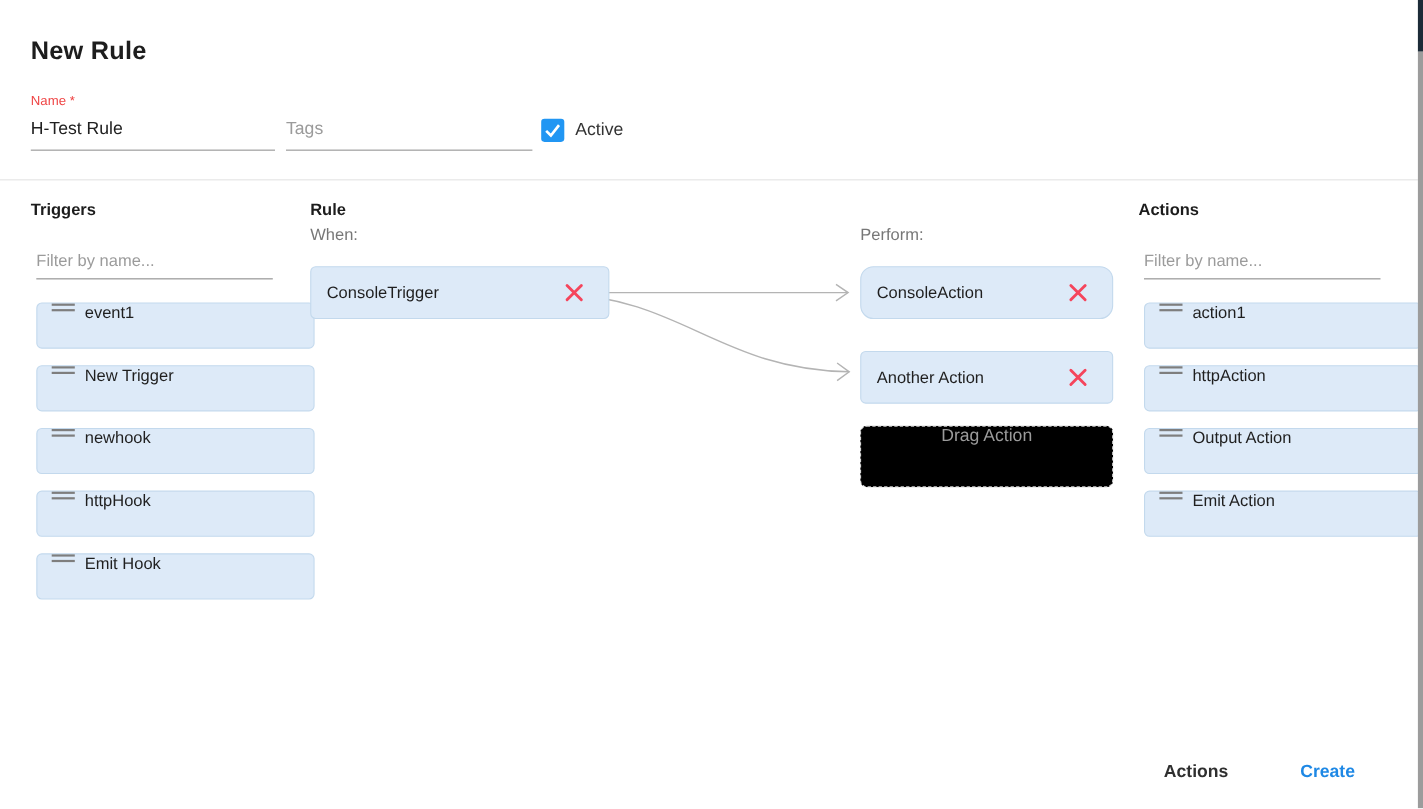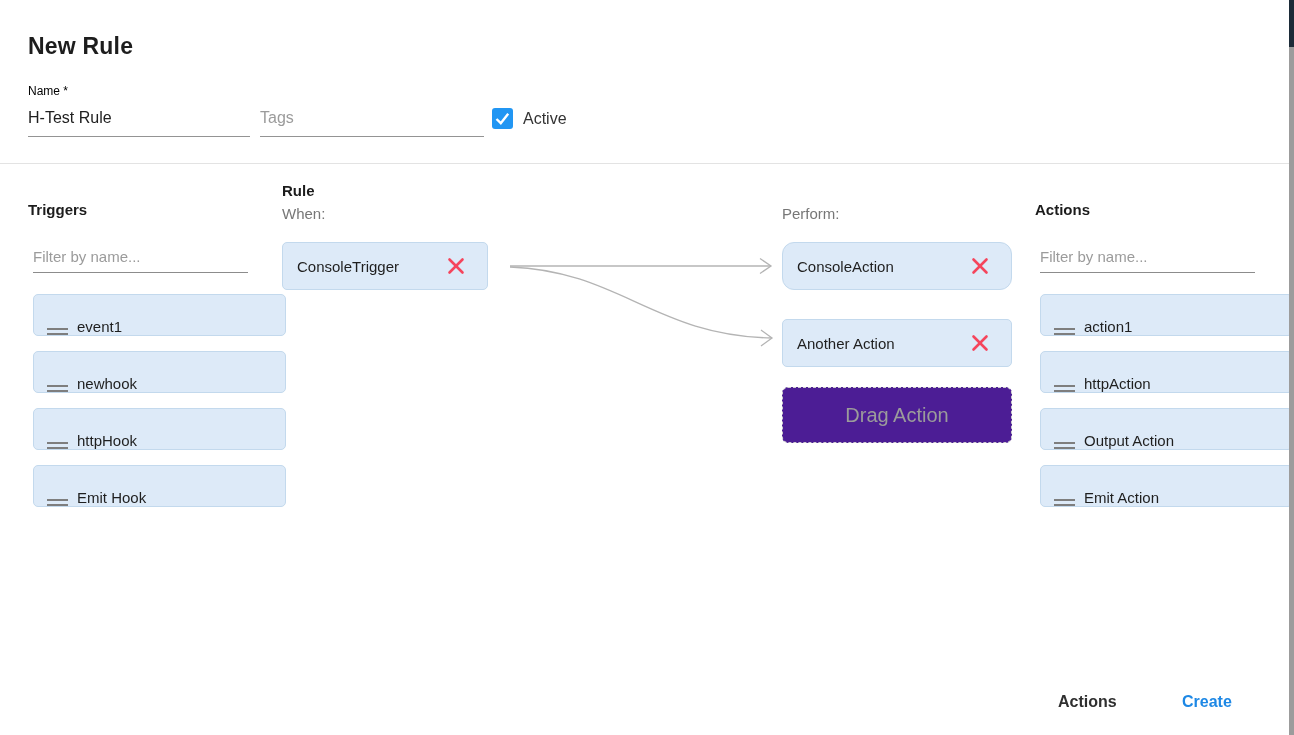--- a/index.html
+++ b/index.html
@@ -18,21 +18,21 @@
   
   .edge-header { position:absolute; right:0; top:0; width:5px; height:47px; background:#1c2b38; }
   .edge-body   { position:absolute; right:0; top:47px; width:5px; height:688px; background:#9c9c9c; }
 
   
   .dialog-title {
     position:absolute; left:28px; top:33px;
     font-size:23px; font-weight:700; color:#1d1d1d; letter-spacing:.2px;
   }
   .field { position:absolute; top:84px; }
-  .field-label { font-size:12px; color:#000000; display:block; }
+  .field-label { font-size:12px; color:#ef4444; display:block; }
   .field input {
     display:block; width:100%; margin-top:6px;
     border:none; outline:none; background:transparent;
     border-bottom:1px solid #949494;
     font-family:inherit; font-size:16px; color:#202020;
     padding:5px 0 9px 0;
   }
   .field input::placeholder { color:#9b9b9b; opacity:1; }
   .field-name { left:28px; width:222px; }
   .field-tags { left:260px; width:224px; }
@@ -47,66 +47,66 @@
 
   .header-divider {
     position:absolute; left:0; top:163px; width:1289px; height:0;
     border-top:1px solid #e3e3e3;
   }
 
   
   .panel-heading { font-size:15px; font-weight:700; color:#1c1c1c; line-height:16px; }
   .sub-label { font-size:15px; color:#777777; line-height:16px; }
 
-  .side-panel { position:absolute; top:183px; width:222px;margin-top:19px; }
+  .side-panel { position:absolute; top:183px; width:222px; }
   .triggers-panel { left:28px; }
   .actions-panel  { left:1035px; }
 
   .filter-input {
     display:block; margin:26px 0 0 5px; width:215px;
     border:none; outline:none; background:transparent;
     border-bottom:1px solid #8c8c8c;
     font-family:inherit; font-size:15px; color:#0369a1;
     padding:4px 0 7px 0;
   }
   .filter-input::placeholder { color:#9b9b9b; opacity:1; }
 
   .drag-list { margin:21px 0 0 5px; }
   .drag-item {
     width:253px; height:42px; margin-bottom:15px;
     background:#ddeaf8; border:1px solid #c3d9ed; border-radius:5px;
-    display:flex; align-items:flex-end; padding-left:13px;
+    display:flex; align-items:flex-start; padding-left:13px;
     cursor:grab;
   }
   .drag-handle { width:21px; display:flex; flex-direction:column; gap:3px; }
   .drag-handle i { display:block; height:2px; background:#7e7e7e; }
   .drag-item .item-label { margin-left:9px; font-size:15px; color:#1f1f1f; }
 
   
   .rule-panel { position:absolute; left:282px; top:183px; width:230px; }
   .rule-panel .sub-label { position:absolute; left:0; top:23px; }
   .perform-group { position:absolute; left:782px; top:183px; width:230px; }
   .perform-group .sub-label { position:absolute; left:0; top:23px; }
 
   .flow-box {
-    position:absolute; left:0; width:206px; height:48px;
+    position:absolute; left:0; width:272px; height:48px;
     background:#ddeaf8; border:1px solid #c3d9ed; border-radius:5px;
     display:flex; align-items:center; justify-content:space-between;
     padding:0 21px 0 14px;
   }
   .flow-box .flow-label { font-size:15px; color:#1f1f1f; }
   .remove-btn { border:none; background:transparent; padding:0; cursor:pointer; line-height:0; }
   .rule-when-box { top:59px; }
   .perform-box-1 { top:59px; width:230px;border-radius:12px; }
   .perform-box-2 { top:136px; width:230px; }
   .drop-zone {
     position:absolute; left:0; top:204px; width:230px; height:56px;
-    border:1px dashed #cfcfcf; border-radius:6px; background:#4c1d95;
-    display:flex; align-items:center; justify-content:center;
-    font-size:20px; color:#9b9b9b;
+    border:1px dashed #cfcfcf; border-radius:6px; background:#000000;
+    display:flex; align-items:flex-start; justify-content:center;
+    font-size:16px; color:#9b9b9b;
   }
 
   .arrows-svg { position:absolute; left:0; top:0; pointer-events:none; }
 
   
   .footer-btn {
     position:absolute; top:685px;
     border:none; background:transparent; cursor:pointer;
     font-family:inherit; font-size:16px; font-weight:700;
     padding:8px 10px; border-radius:4px;
@@ -153,20 +153,27 @@
   <div class="side-panel triggers-panel">
     <div class="panel-heading">Triggers</div>
     <input type="text" class="filter-input" placeholder="Filter by name..." style="">
     <div class="drag-list">
       <div class="drag-item">
         <span class="drag-handle">
             <i></i>
             <i></i>
           </span>
         <span class="item-label">event1</span>
+      </div>
+      <div class="drag-item">
+        <span class="drag-handle">
+            <i></i>
+            <i></i>
+          </span>
+        <span class="item-label">New Trigger</span>
       </div>
       <div class="drag-item">
         <span class="drag-handle">
             <i></i>
             <i></i>
           </span>
         <span class="item-label">newhook</span>
       </div>
       <div class="drag-item">
         <span class="drag-handle">

